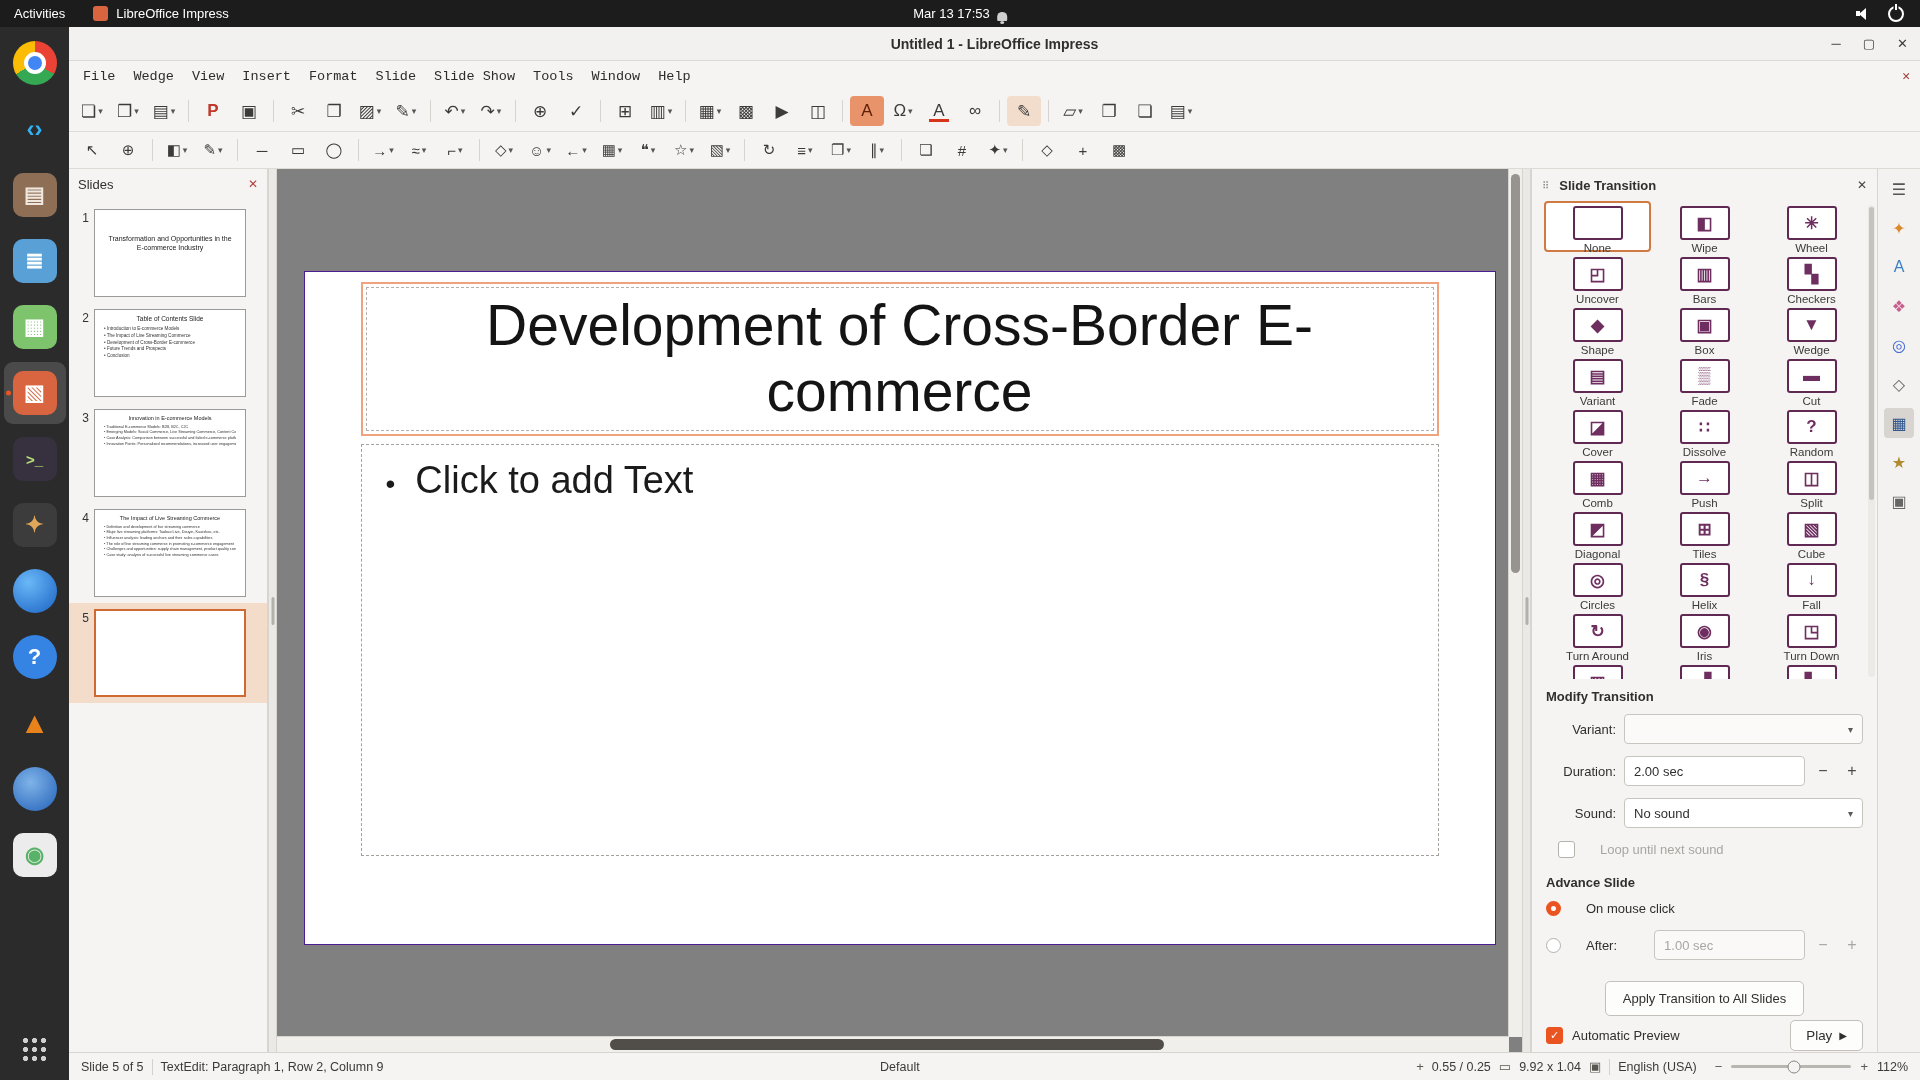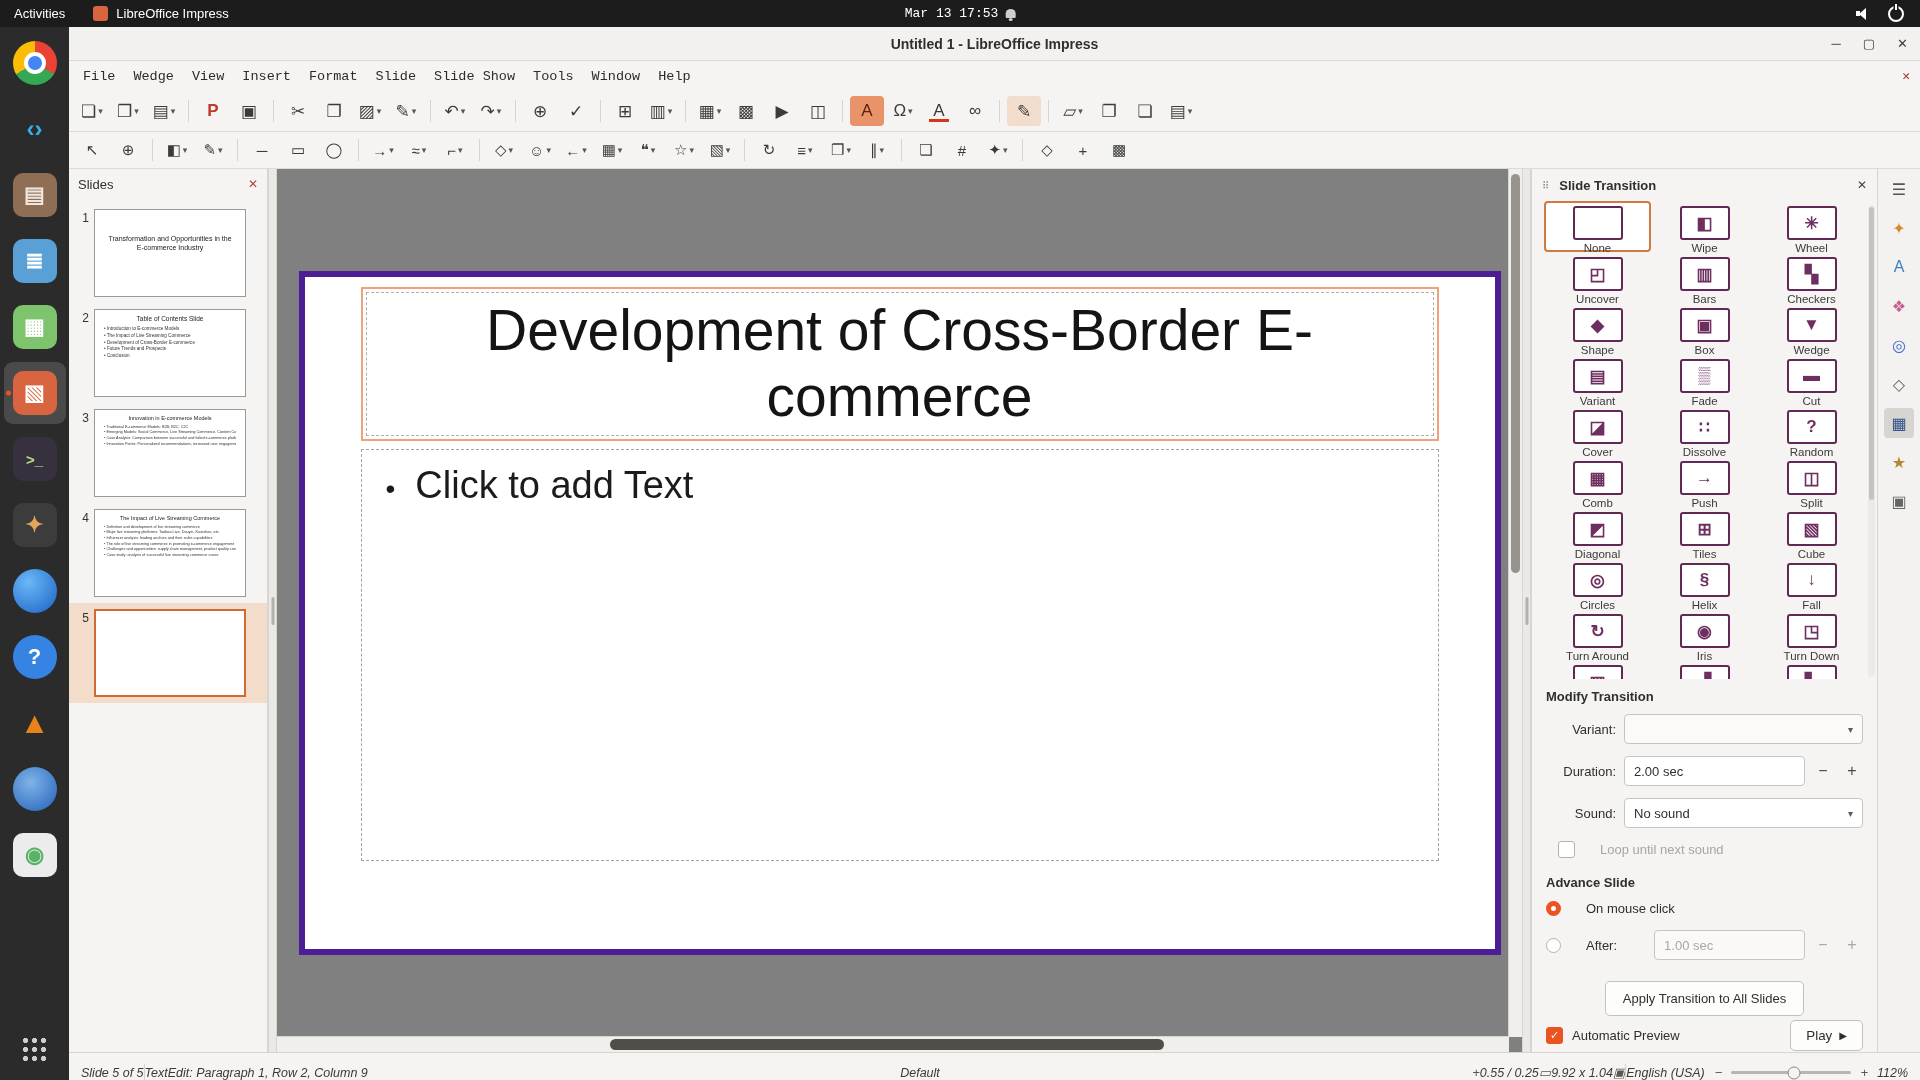--- a/index.html
+++ b/index.html
@@ -5,21 +5,21 @@
   html,body{margin:0;padding:0;background:#555;}
   #root{position:relative;width:1920px;height:1080px;overflow:hidden;background:#808080;
         font-family:"Liberation Sans",sans-serif;-webkit-font-smoothing:antialiased;}
 
   
   #topbar{position:absolute;top:0;left:0;right:0;height:27px;background:#1c1c1c;color:#fff;
           display:flex;align-items:center;font-size:13px;z-index:50;}
   .tb-left{display:flex;align-items:center;gap:28px;padding-left:14px;}
   .tb-appchip{display:flex;align-items:center;gap:8px;}
   .tb-appicon{width:15px;height:15px;border-radius:3px;background:#d86540;display:inline-block;}
-  .tb-clock{position:absolute;left:50%;transform:translateX(-50%);display:flex;align-items:center;gap:7px;font-family:Liberation Mono, monospace;}
+  .tb-clock{position:absolute;left:50%;transform:translateX(-50%);display:flex;align-items:flex-end;gap:7px;}
   .bell{width:10px;height:9px;background:#cfcfcf;border-radius:50% 50% 10% 10%;position:relative;}
   .bell::after{content:"";position:absolute;left:3px;bottom:-3px;width:4px;height:3px;background:#cfcfcf;border-radius:50%;}
   .tb-right{margin-left:auto;display:flex;align-items:center;gap:18px;padding-right:16px;}
   .vol{width:14px;height:12px;position:relative;}
   .vol::before{content:"";position:absolute;left:0;top:3.5px;width:4px;height:5px;background:#fff;}
   .vol::after{content:"";position:absolute;left:3px;top:0;border-top:6px solid transparent;border-bottom:6px solid transparent;border-right:7px solid #fff;}
   .pwr{width:12px;height:12px;border:2px solid #fff;border-radius:50%;position:relative;}
   .pwr::after{content:"";position:absolute;left:50%;top:-4px;transform:translateX(-50%);width:2px;height:6px;background:#fff;box-shadow:0 0 0 1.5px #1c1c1c;}
 
   
@@ -86,21 +86,21 @@
   .lt-bullets .th-title{font-size:5.5px;}
   .lt-bullets .th-li{font-size:3.8px;line-height:1.5;}
 
   .vsplit{width:7px;background:#ebe9e6;border-left:1px solid #d8d5d1;border-right:1px solid #d8d5d1;position:relative;flex:0 0 auto;}
   .vsplit::after{content:"";position:absolute;top:50%;left:50%;transform:translate(-50%,-50%);
         width:3px;height:28px;background:#b4b1ad;border-radius:2px;}
 
   
   #canvas{flex:1;position:relative;background:#808080;min-width:0;}
   #slide{position:absolute;top:102px;left:50%;transform:translateX(-50%);width:1190px;height:672px;
-        background:#fff;border:6px solid #4c1d95;}
+        background:#fff;border:1px solid #4c1d95;}
   #title-box{position:absolute;left:56px;right:56px;top:10px;height:150px;border:2px solid #efa27e;
         display:flex;align-items:center;justify-content:center;text-align:center;
         font-size:57px;color:#141414;line-height:1.15;padding:0 24px;}
   #title-box::before{content:"";position:absolute;inset:3px;border:1px dashed #b3b0ac;pointer-events:none;}
   #content-box{position:absolute;left:56px;right:56px;top:172px;height:382px;border:1px dashed #a5a29e;padding:14px 24px;}
   .bullet-line{display:flex;gap:20px;font-size:38px;color:#1b1b1b;align-items:baseline;}
   .bullet-dot{font-size:28px;}
 
   #vscroll{position:absolute;top:0;right:0;bottom:15px;width:13px;background:#f1efec;border-left:1px solid #d8d5d1;}
   #vthumb{position:absolute;top:5px;left:2px;right:2px;height:46%;background:#97948f;border-radius:5px;}
@@ -152,22 +152,22 @@
         display:flex;gap:7px;align-items:center;color:#2f2f2f;}
   .after-field{width:120px;flex:0 0 auto;}
 
   
   #deckbar{width:42px;background:#f3f2f0;border-left:1px solid #d8d5d1;display:flex;flex-direction:column;
         align-items:center;padding-top:5px;gap:9px;flex:0 0 auto;}
   .deck-btn{width:30px;height:30px;display:flex;align-items:center;justify-content:center;border-radius:4px;font-size:16px;}
   .deck-btn.active{background:#d8d4cf;}
 
   
-  #statusbar{height:27px;background:#f5f4f2;border-top:1px solid #d8d5d1;display:flex;align-items:flex-end;
-        font-size:12.5px;color:#3a3a3a;padding:0 12px;gap:0;flex:0 0 auto;font-style:italic;}
+  #statusbar{height:27px;background:#f5f4f2;border-top:1px solid #d8d5d1;display:flex;align-items:center;
+        font-size:12.5px;color:#3a3a3a;padding:0 12px;gap:8px;flex:0 0 auto;}
   .sb-sep{width:1px;height:16px;background:#d5d2cd;flex:0 0 auto;}
   .sb-flex{flex:1;}
   .sb-ic{color:#5a5750;font-size:13px;}
   .sb-zoom{display:flex;align-items:center;gap:9px;margin-left:10px;}
   .sb-track{width:120px;height:3px;background:#b9b6b1;border-radius:2px;position:relative;}
   .sb-thumb{position:absolute;left:52%;top:50%;transform:translate(-50%,-50%);width:11px;height:11px;
         background:#f5f4f2;border:1px solid #8a8782;border-radius:50%;}
 </style>
 </head>
 <body>

